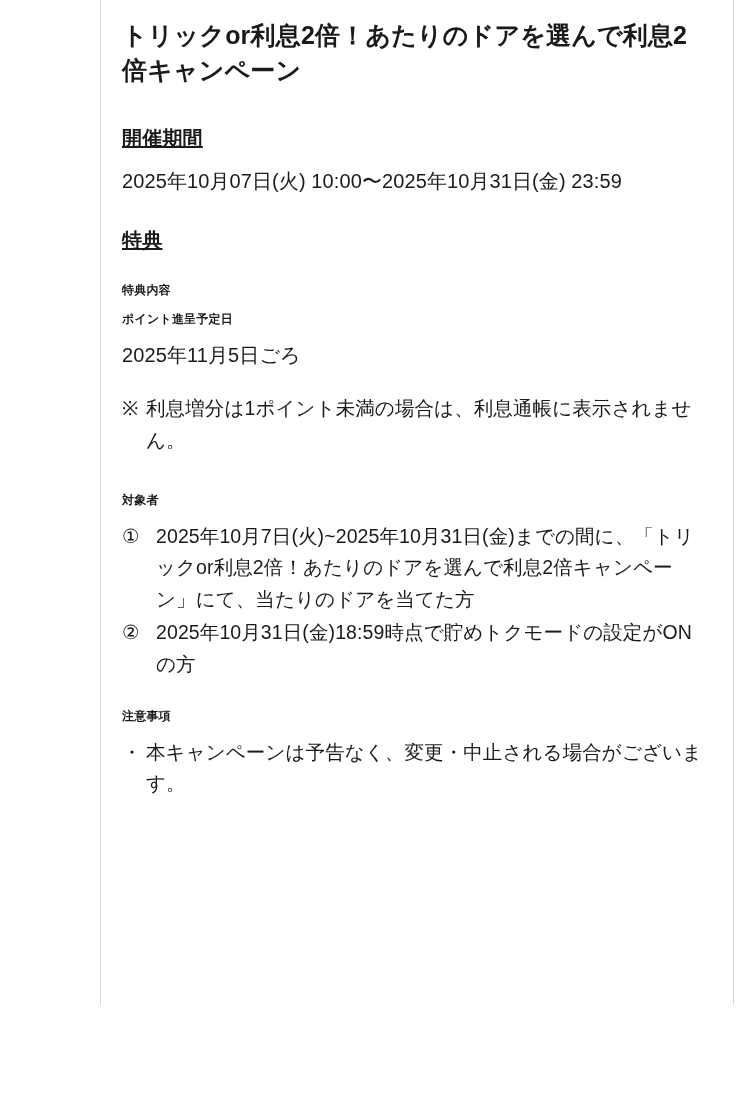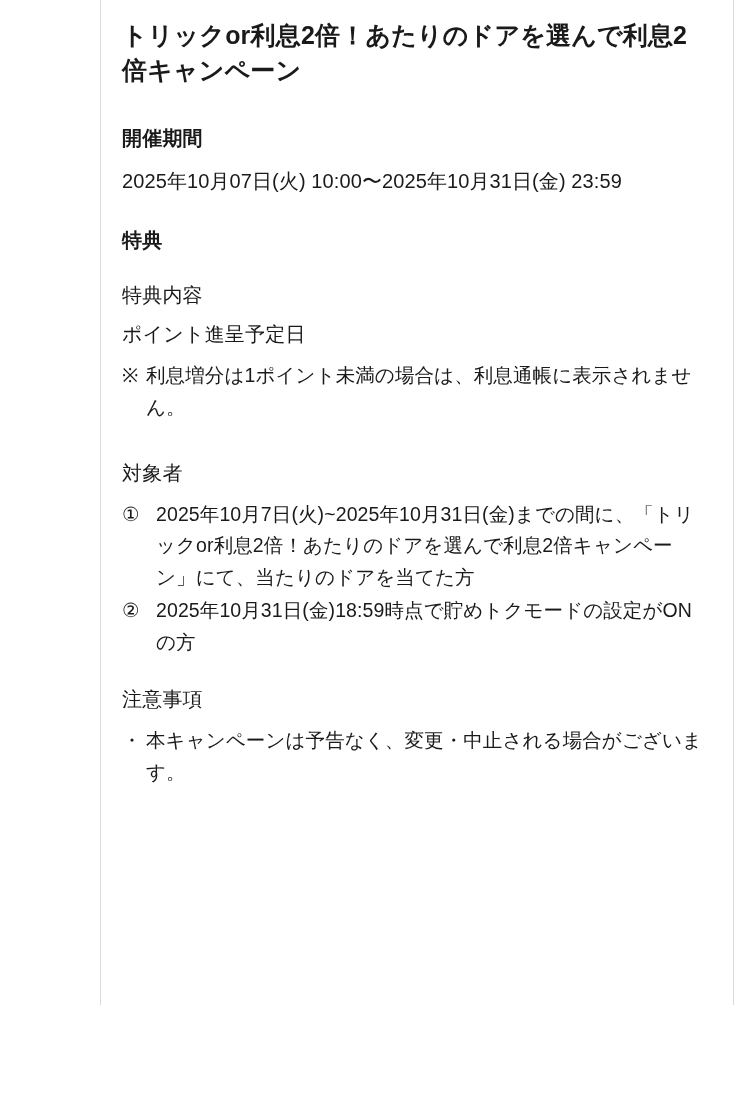--- a/index.html
+++ b/index.html
@@ -53,24 +53,25 @@
     line-height: 1.38;
     letter-spacing: 0.2px;
     margin: 0 0 38px 0;
   }
   .sec-head {
     font-size: 20px;
     font-weight: bold;
     line-height: 1.35;
     margin: 7px 0 13px 0;
     letter-spacing: 0.2px;
+    text-decoration: underline;
   }
   .sub-head {
-    font-size: 20px;
-    font-weight: normal;
+    font-size: 12px;
+    font-weight: bold;
     line-height: 1.35;
     margin: 0 0 12px 0;
     letter-spacing: 0.2px;
   }
   .body-text {
     font-size: 20px;
     line-height: 1.62;
     margin: 0 0 26px 0;
     letter-spacing: 0.1px;
     font-weight: 400;
@@ -122,20 +123,21 @@
       <p class="body-text">2025年10月07日(火) 10:00〜2025年10月31日(金) 23:59</p>
     </div>
 
     <div>
       <h2 class="sec-head benefit-label">特典</h2>
 
       <h3 class="sub-head">特典内容</h3>
 
 
       <h3 class="sub-head">ポイント進呈予定日</h3>
+      <p class="body-text tight">2025年11月5日ごろ</p>
 
       <ul class="note-list">
         <li>
           <span class="marker small">※</span>
           <span class="txt">利息増分は1ポイント未満の場合は、利息通帳に表示されません。</span>
         </li>
       </ul>
     </div>
 
     <div class="block-spacer"></div>

